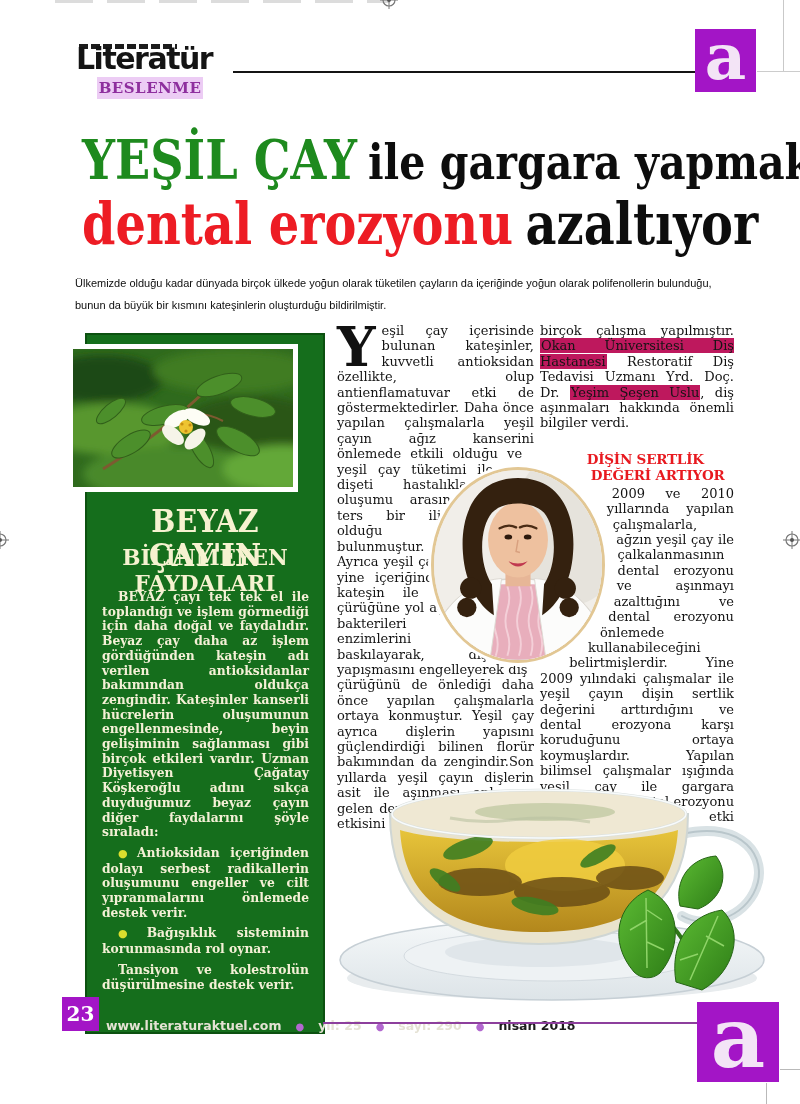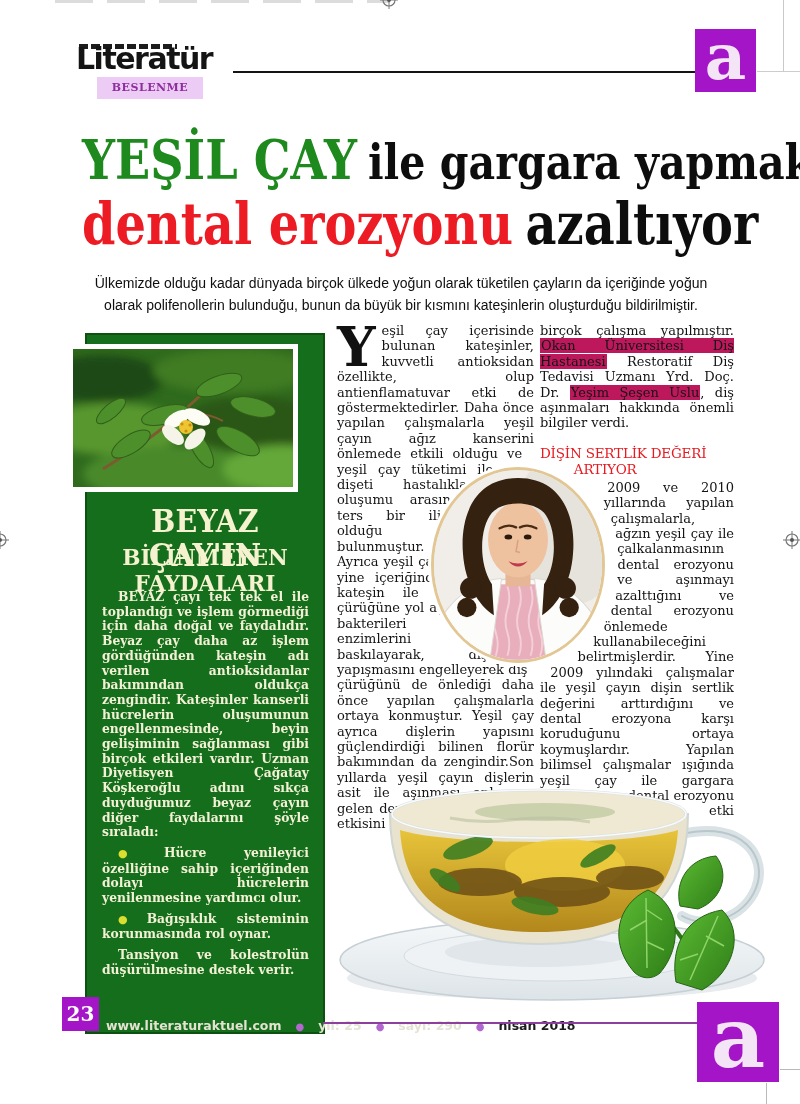--- a/index.html
+++ b/index.html
@@ -20,36 +20,36 @@
   .reg-right{left:783px;top:531px;}
 
   
   .logo-tagline{position:absolute;left:79px;top:44px;width:98px;height:5px;background:#1c1c1c;
     -webkit-mask-image:repeating-linear-gradient(90deg,#000 0 9px,transparent 9px 12px);
     mask-image:repeating-linear-gradient(90deg,#000 0 9px,transparent 9px 12px);}
   .logo{position:absolute;left:76px;top:45px;font-family:"DejaVu Sans",sans-serif;
     font-weight:800;font-size:30px;line-height:28px;letter-spacing:-1.5px;color:#141414;}
   .header-rule{position:absolute;left:233px;top:71px;width:462px;height:2px;background:#141414;}
   .section-badge{position:absolute;left:97px;top:77px;width:106px;height:22px;background:#ecccf4;
-    text-align:center;font-weight:bold;font-size:11px;line-height:22px;color:#8e2f9e;letter-spacing:.5px;}
+    text-align:center;font-weight:bold;font-size:15px;line-height:22px;color:#8e2f9e;letter-spacing:.5px;}
   .corner-a{position:absolute;background:#a315c6;color:#f3e4f6;font-weight:bold;text-align:center;}
   .corner-a.top{left:695px;top:29px;width:61px;height:63px;font-size:64px;line-height:56px;}
   .corner-a.bottom{left:697px;top:1002px;width:82px;height:80px;font-size:84px;line-height:72px;}
 
   
   .hl{position:absolute;left:82px;white-space:nowrap;transform:scaleX(.84);transform-origin:left top;
       font-weight:bold;}
   .hl1{top:130px;font-size:49px;line-height:60px;}
   .hl1 .c-green{font-size:55px;color:#1e8a1e;}
   .hl1 .c-black{color:#0d0d0d;margin-left:13px;}
   .hl2{top:192px;font-size:57px;line-height:64px;}
   .hl2 .c-red{color:#ed1c24;}
   .hl2 .c-black{color:#0d0d0d;margin-left:15px;}
-  .deck{position:absolute;left:75px;top:272px;width:652px;margin:0;text-align:center;
-    font-family:"Liberation Sans","DejaVu Sans",sans-serif;font-size:14px;line-height:22px;color:#0e0e0e;}
+  .deck{position:absolute;left:75px;top:272px;width:652px;margin:0;text-align:left;
+    font-family:"Liberation Sans","DejaVu Sans",sans-serif;font-size:11px;line-height:22px;color:#0e0e0e;}
 
   
   .greenbox{position:absolute;left:85px;top:333px;width:240px;height:701px;background:#156e1c;
     border:2px solid #0c5110;}
   .plantfig{position:absolute;left:68px;top:344px;width:230px;height:148px;margin:0;
     border:5px solid #ffffff;background:#2f6a1d;}
   .plantfig svg{display:block;}
   .boxtitle1{position:absolute;left:85px;top:504px;width:240px;margin:0;text-align:center;
     font-size:31px;line-height:34px;font-weight:bold;color:#f6f2d0;transform:scaleX(.92);transform-origin:center top;}
   .boxtitle2{position:absolute;left:85px;top:544px;width:240px;margin:0;text-align:center;
@@ -63,22 +63,22 @@
   .col{position:absolute;top:323px;color:#141414;font-size:13px;line-height:15.4px;text-align:justify;}
   .col-mid{left:337px;width:197px;height:436px;}
   .col-right{left:540px;width:194px;height:445px;}
   .dropcap{float:left;font-size:54px;line-height:44px;font-weight:bold;margin:2px 6px 0 0;color:#111;}
   .spacer-r{float:right;width:95px;height:340px;
     shape-outside:ellipse(98px 104px at 118% 70%);}
   .spacer-l{float:left;width:80px;height:345px;
     shape-outside:ellipse(100px 106px at -28% 70%);}
   .col p{margin:0;}
   .col .p2{text-indent:14px;}
-  .subhead{margin:14px 0 3px 0;font-size:13.5px;line-height:16px;font-weight:normal;color:#e8191f;
-    letter-spacing:-.2px;text-align:left;}
+  .subhead{margin:20px 0 3px 0;font-size:13.5px;line-height:16px;font-weight:bold;color:#e8191f;
+    letter-spacing:-.2px;text-align:center;}
   mark.hl-y{background:#be185d;color:#141414;padding:0 1px;}
 
   
   .portrait{position:absolute;left:431px;top:467px;width:174px;height:196px;margin:0;border-radius:50%;
     border:3px solid #e2c794;box-shadow:0 0 0 3px #ffffff;overflow:hidden;background:#f1eee9;}
   .portrait svg{display:block;}
   .portrait-caption{position:absolute;left:441px;top:626px;width:156px;text-align:center;z-index:5;}
   .portrait-caption .l1{font-size:12px;font-weight:bold;color:#141414;line-height:14px;}
   .portrait-caption .l2{display:inline-block;font-size:12px;font-weight:bold;color:#4a3a00;
     background:#fbef19;line-height:14px;padding:0 2px;}
@@ -177,21 +177,21 @@
           <circle cx="113" cy="82" r="1.6" fill="#c78f12"></circle>
       </g>
     </svg>
   </figure>
 
   <h2 class="boxtitle1" data-name="sidebar-title-line1">BEYAZ ÇAY'IN</h2>
   <h3 class="boxtitle2" data-name="sidebar-title-line2">BİLİNMEYEN FAYDALARI</h3>
 
   <div class="boxbody" data-name="sidebar-body">
     <p data-name="sidebar-intro"><b data-name="sidebar-intro-lead">BEYAZ</b><span data-name="sidebar-intro-text"> çayı tek tek el ile toplandığı ve işlem görmediği için daha doğal ve faydalıdır. Beyaz çay daha az işlem gördüğünden kateşin adı verilen antioksidanlar bakımından oldukça zengindir. Kateşinler kanserli hücrelerin oluşumunun engellenmesinde, beyin gelişiminin sağlanması gibi birçok etkileri vardır. Uzman Diyetisyen Çağatay Köşkeroğlu adını sıkça duyduğumuz beyaz çayın diğer faydalarını şöyle sıraladı:</span></p>
-    <p data-name="sidebar-bullet-item"><span class="dot" data-name="bullet-icon">●</span><span data-name="bullet-text">Hücre yenileyici özelliğine sahip içeriğinden dolayı hücrelerin yenilenmesine yardımcı olur.</span></p>
+    <p data-name="sidebar-bullet-item"><span class="dot" data-name="bullet-icon">●</span><span data-name="bullet-text">Antioksidan içeriğinden dolayı serbest radikallerin oluşumunu engeller ve cilt yıpranmalarını önlemede destek verir.</span></p>
     <p data-name="sidebar-bullet-item"><span class="dot" data-name="bullet-icon">●</span><span data-name="bullet-text">Bağışıklık sisteminin korunmasında rol oynar.</span></p>
     <p data-name="sidebar-bullet-item"><span data-name="bullet-text">Tansiyon ve kolestrolün düşürülmesine destek verir.</span></p>
 
   </div>
 
   <div class="col col-mid" data-name="article-column-1">
     <span class="spacer-r" data-name="text-wrap-spacer"></span><span class="dropcap" data-name="drop-cap">Y</span><span data-name="article-column-1-text">eşil çay içerisinde bulunan kateşinler, kuvvetli antioksidan özellikte, olup antienflamatuvar etki de göstermektedirler. Daha önce yapılan çalışmalarla yeşil çayın ağız kanserini önlemede etkili olduğu ve yeşil çay tüketimi ile dişeti hastalıkları oluşumu arasında ters bir ilişki olduğu bulunmuştur. Ayrıca yeşil çayın yine içeriğindeki kateşin ile diş çürüğüne yol açan bakterileri ve enzimlerini baskılayarak, dişe yapışmasını engelleyerek diş çürüğünü de önlediği daha önce yapılan çalışmalarla ortaya konmuştur. Yeşil çay ayrıca dişlerin yapısını güçlendirdiği bilinen florür bakımından da zengindir.Son yıllarda yeşil çayın dişlerin asit ile aşınması anlamına gelen dental erozyon üzerine etkisini araştıran</span>
   </div>
 
   <div class="col col-right" data-name="article-column-2">

